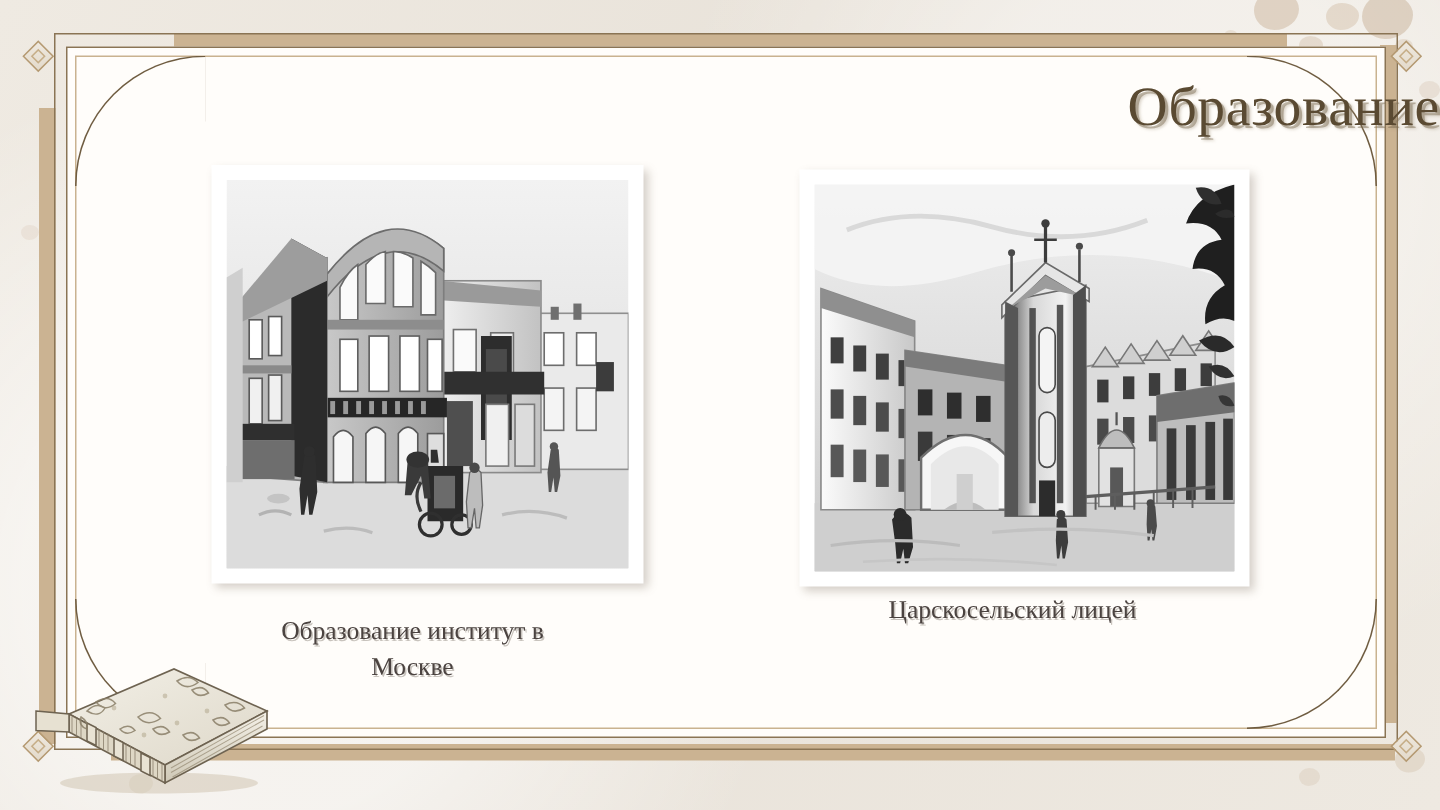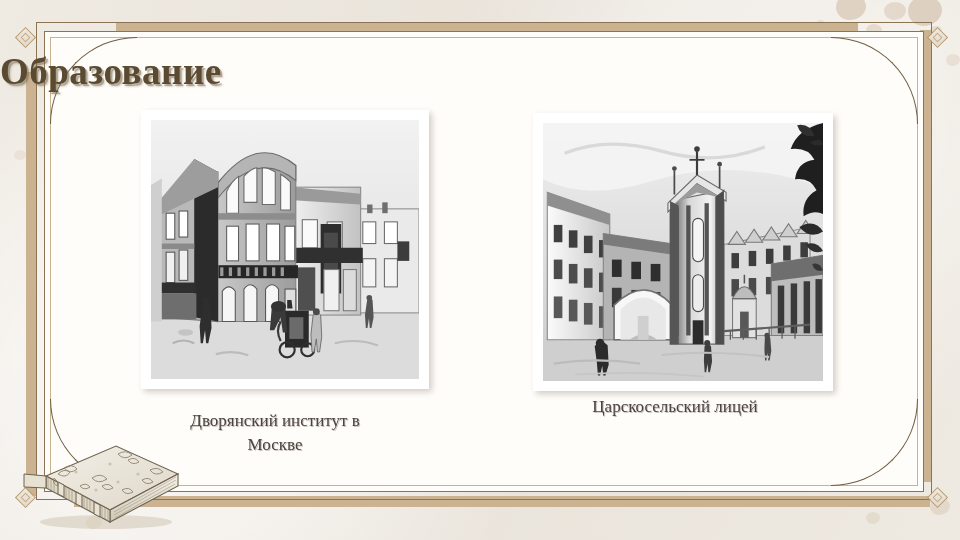--- a/index.html
+++ b/index.html
@@ -67,22 +67,22 @@
     border:1px solid #b59a72;transform:rotate(45deg);
     background:linear-gradient(135deg,#efe9df,#e3dacb);
   }
   .diamond::after{
     content:"";position:absolute;inset:3px;border:1px solid #c6ae88;
   }
 
   
   #title{
     position:absolute;left:0;right:0;top:50px;
-    text-align:left;
-    font-size:37px;font-weight:bold;
+    text-align:right;
+    font-size:37px;font-weight:normal;
     letter-spacing:.5px;
     color:#5a4a32;
     text-shadow:2px 2px 0 rgba(120,104,78,.45), 3px 3px 2px rgba(150,135,110,.35);
     font-family:"Liberation Serif", serif;
   }
 
   
   .photo-frame{
     position:absolute;
     background:#ffffff;
@@ -434,21 +434,21 @@
       <circle cx="152.5" cy="203" r="2.8" fill="#3d3d3d"></circle>
       <path d="M206 198 q3 -3 5 0 l1 12 l-1.6 9 l-1.2 0 l-.7 -7 l-1.1 7 l-1.2 0 l-.6 -10 Z" fill="#4a4a4a"></path>
       <circle cx="208" cy="196" r="2.4" fill="#4a4a4a"></circle>
 
       <path d="M10 222 q40 -6 80 0" stroke="#bcbcbc" stroke-width="2" fill="none"></path>
       <path d="M110 214 q50 -5 100 2" stroke="#c2c2c2" stroke-width="2" fill="none"></path>
       <path d="M30 232 q60 -4 120 2" stroke="#c6c6c6" stroke-width="1.6" fill="none"></path>
     </svg>
   </div>
 
-  <div class="caption" id="caption1">Дворянский институт  в
+  <div class="caption" id="caption1">Образование институт  в
 Москве</div>
   <div class="caption" id="caption2">Царскосельский  лицей</div>
 
   <div id="book">
     <svg viewBox="0 0 170 92">
       <defs>
         <linearGradient id="cover" x1="0" y1="0" x2="1" y2="1">
           <stop offset="0%" stop-color="#f2efe6"></stop>
             <stop offset="100%" stop-color="#ded8c9"></stop>
         </linearGradient>

